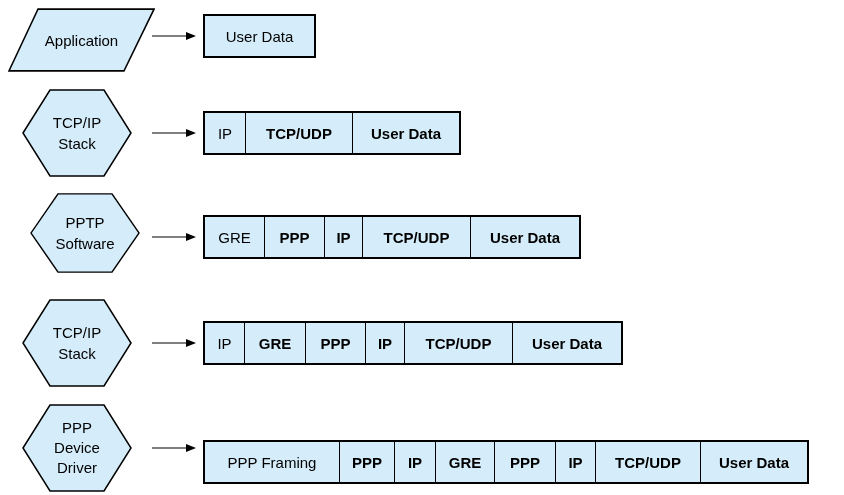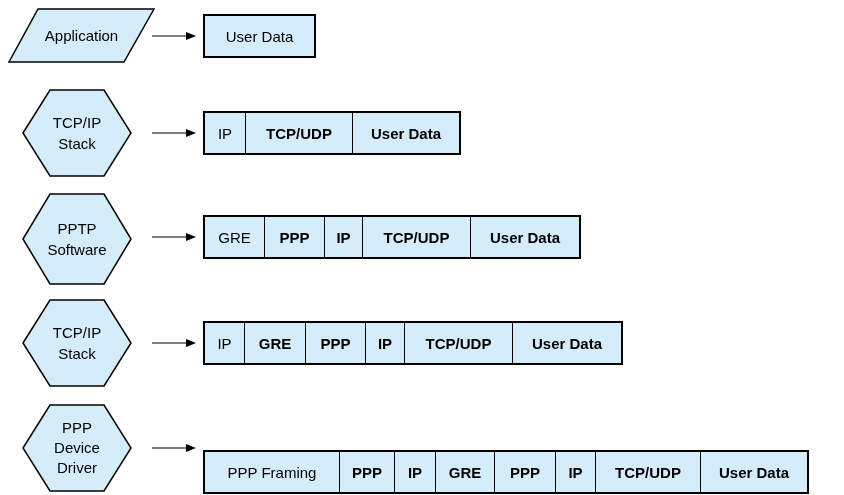--- a/index.html
+++ b/index.html
@@ -71,21 +71,21 @@
   .seg + .seg {
     border-left: 1.5px solid var(--shape-border, #000);
     font-weight: bold;
   }
 </style>
 </head>
 <body>
 
 <div id="canvas">
 
-  <div class="stage" style="left:8px; top:8px; width:147px; height:55px;">
+  <div class="stage" style="left:8px; top:8px; width:147px; height:64px;">
     <svg viewBox="0 0 147 55" preserveAspectRatio="none">
       <polygon class="shape-poly" points="30,1 146,1 116,54 1,54"></polygon>
     </svg>
     <div class="stage-label">Application</div>
   </div>
   <svg class="arrow" style="left:150px; top:30px;" width="48" height="12" viewBox="0 0 48 12">
     <line class="arrow-line" x1="2" y1="6" x2="36" y2="6"></line>
     <polygon class="arrow-head" points="36,2 46,6 36,10"></polygon>
   </svg>
   <div class="packet" style="left:203px; top:14px;">
@@ -102,21 +102,21 @@
   <svg class="arrow" style="left:150px; top:127px;" width="48" height="12" viewBox="0 0 48 12">
     <line class="arrow-line" x1="2" y1="6" x2="36" y2="6"></line>
     <polygon class="arrow-head" points="36,2 46,6 36,10"></polygon>
   </svg>
   <div class="packet" style="left:203px; top:111px;">
     <div class="seg" style="width:40px">IP</div>
     <div class="seg" style="width:107px">TCP/UDP</div>
     <div class="seg" style="width:107px">User Data</div>
   </div>
 
-  <div class="stage" style="left:22px; top:193px; width:110px; height:92px;">
+  <div class="stage" style="left:30px; top:193px; width:110px; height:80px;">
     <svg viewBox="0 0 110 88" preserveAspectRatio="none">
       <polygon class="shape-poly" points="1,44 28,1 82,1 109,44 82,87 28,87"></polygon>
     </svg>
     <div class="stage-label">PPTP
 Software</div>
   </div>
   <svg class="arrow" style="left:150px; top:231px;" width="48" height="12" viewBox="0 0 48 12">
     <line class="arrow-line" x1="2" y1="6" x2="36" y2="6"></line>
     <polygon class="arrow-head" points="36,2 46,6 36,10"></polygon>
   </svg>
@@ -153,21 +153,21 @@
       <polygon class="shape-poly" points="1,44 28,1 82,1 109,44 82,87 28,87"></polygon>
     </svg>
     <div class="stage-label" style="line-height:20px">PPP
 Device
 Driver</div>
   </div>
   <svg class="arrow" style="left:150px; top:442px;" width="48" height="12" viewBox="0 0 48 12">
     <line class="arrow-line" x1="2" y1="6" x2="36" y2="6"></line>
     <polygon class="arrow-head" points="36,2 46,6 36,10"></polygon>
   </svg>
-  <div class="packet" style="left:203px; top:450px;">
+  <div class="packet" style="left:203px; top:440px;">
     <div class="seg" style="width:134px">PPP Framing</div>
     <div class="seg" style="width:55px">PPP</div>
     <div class="seg" style="width:41px">IP</div>
     <div class="seg" style="width:59px">GRE</div>
     <div class="seg" style="width:61px">PPP</div>
     <div class="seg" style="width:40px">IP</div>
     <div class="seg" style="width:105px">TCP/UDP</div>
     <div class="seg" style="width:107px">User Data</div>
   </div>
 

